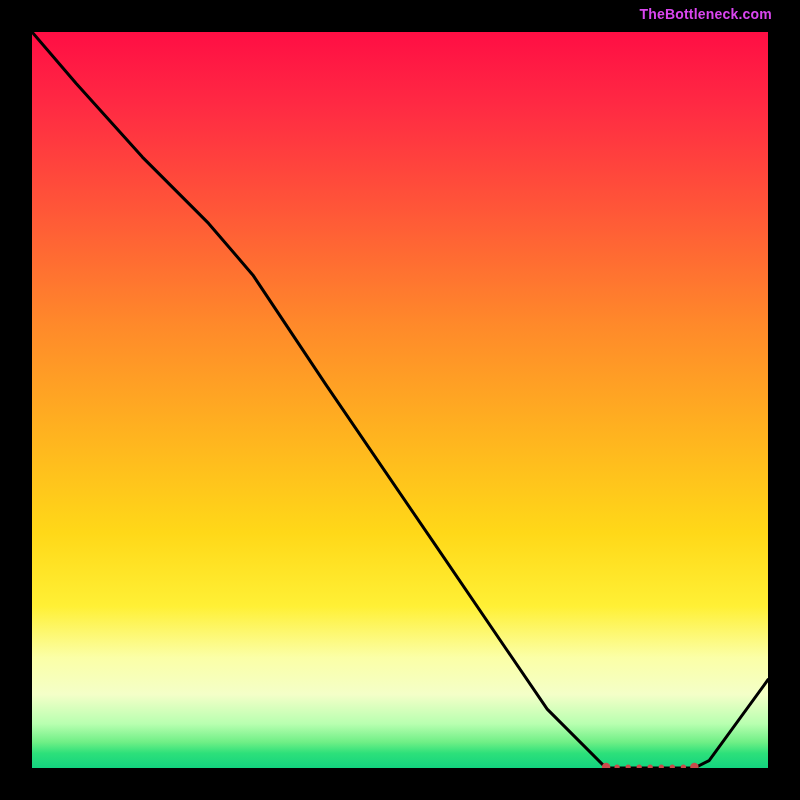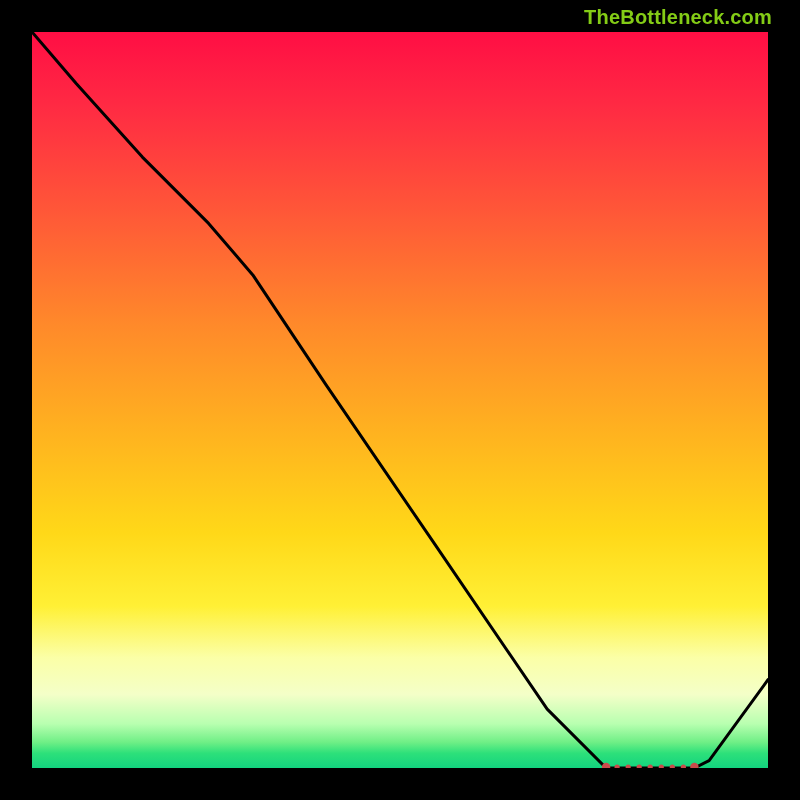--- a/index.html
+++ b/index.html
@@ -43,22 +43,22 @@
     position: absolute;
     left: 0;
     top: 0;
     width: 100%;
     height: 100%;
   }
   .watermark {
     position: absolute;
     top: 6px;
     right: 28px;
-    color: #84cc16;
-    font-size: 20px;
+    color: #d946ef;
+    font-size: 14px;
     font-weight: 600;
     letter-spacing: 0.2px;
     user-select: none;
   }
 </style>
 </head>
 <body>
 
 <div class="stage">
   <div class="watermark">TheBottleneck.com</div>

